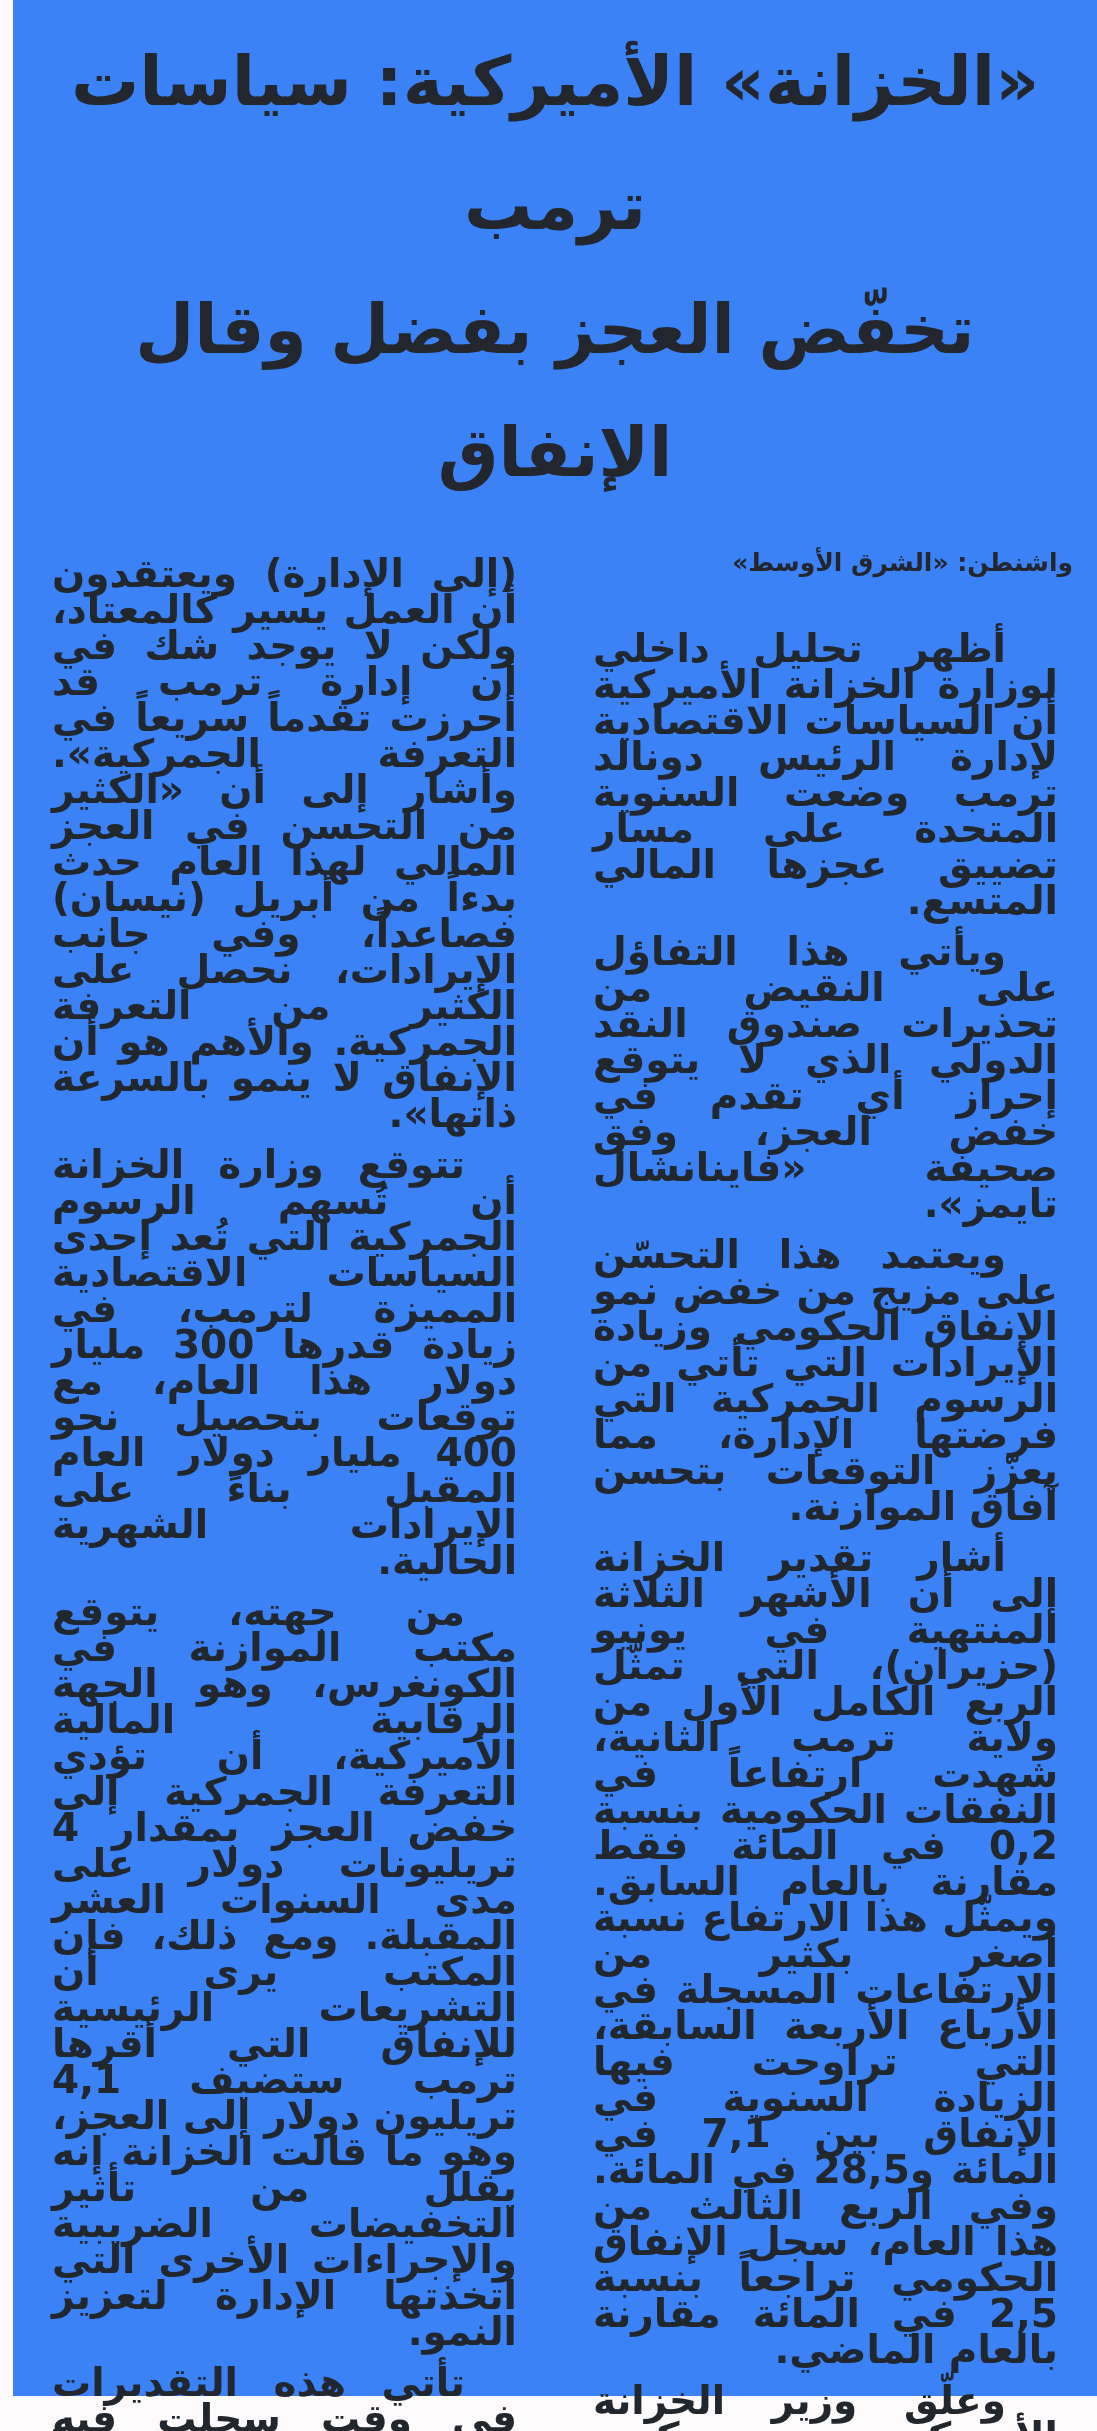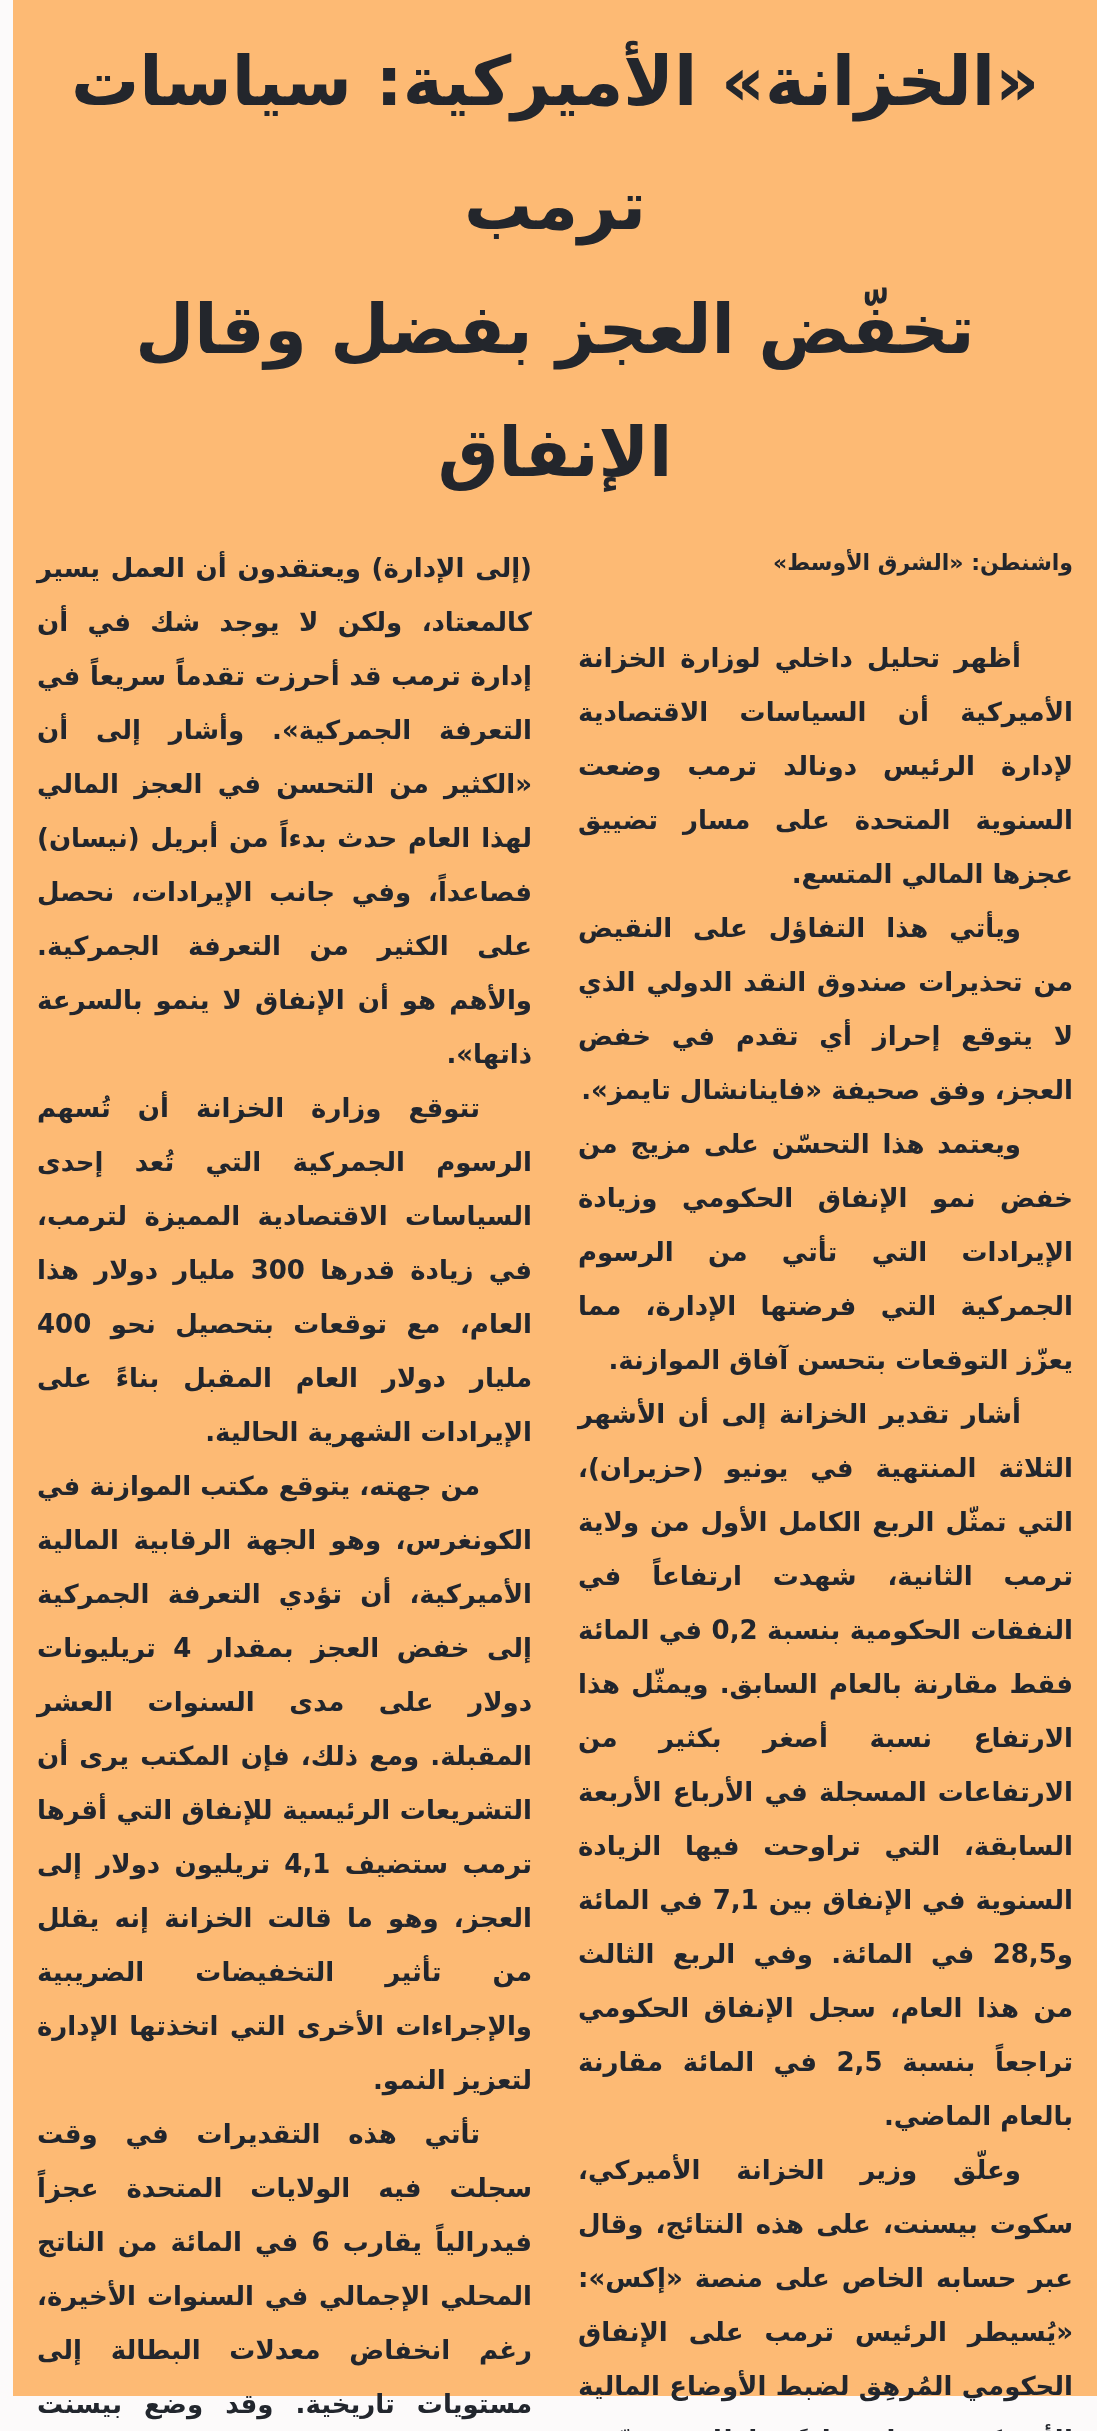--- a/index.html
+++ b/index.html
@@ -10,21 +10,21 @@
     background: #fcfafa;
     overflow: hidden;
     font-family: "DejaVu Sans", sans-serif;
   }
   .panel {
     position: absolute;
     left: 13px;
     top: 0;
     width: 1084px;
     height: 2396px;
-    background: #fdba74;
+    background: #3b82f6;
     box-sizing: border-box;
     padding: 20px 24px 0 24px;
     direction: rtl;
   }
   .headline {
     text-align: center;
     font-weight: bold;
     font-size: 68px;
     line-height: 1.82;
     color: #23262c;
@@ -34,33 +34,33 @@
   .columns {
     display: flex;
     gap: 46px;
   }
   .col {
     flex: 1 1 0;
     min-width: 0;
   }
   .byline {
     font-weight: bold;
-    font-size: 22px;
+    font-size: 25px;
     line-height: 32px;
     color: #23262c;
     margin: 6px 0 52px 0;
   }
   .para {
     font-weight: bold;
-    font-size: 26px;
-    line-height: 54px;
+    font-size: 39px;
+    line-height: 36px;
     text-align: justify;
     text-indent: 52px;
     color: #22262d;
-    margin: 0;
+    margin: 15px;
   }
   .para.cont { text-indent: 0; }
 </style>
 </head>
 <body>
 
 <div class="page">
   <div class="panel">
     <h1 class="headline">
       <span class="hl-line">«الخزانة» الأميركية: سياسات ترمب</span>

